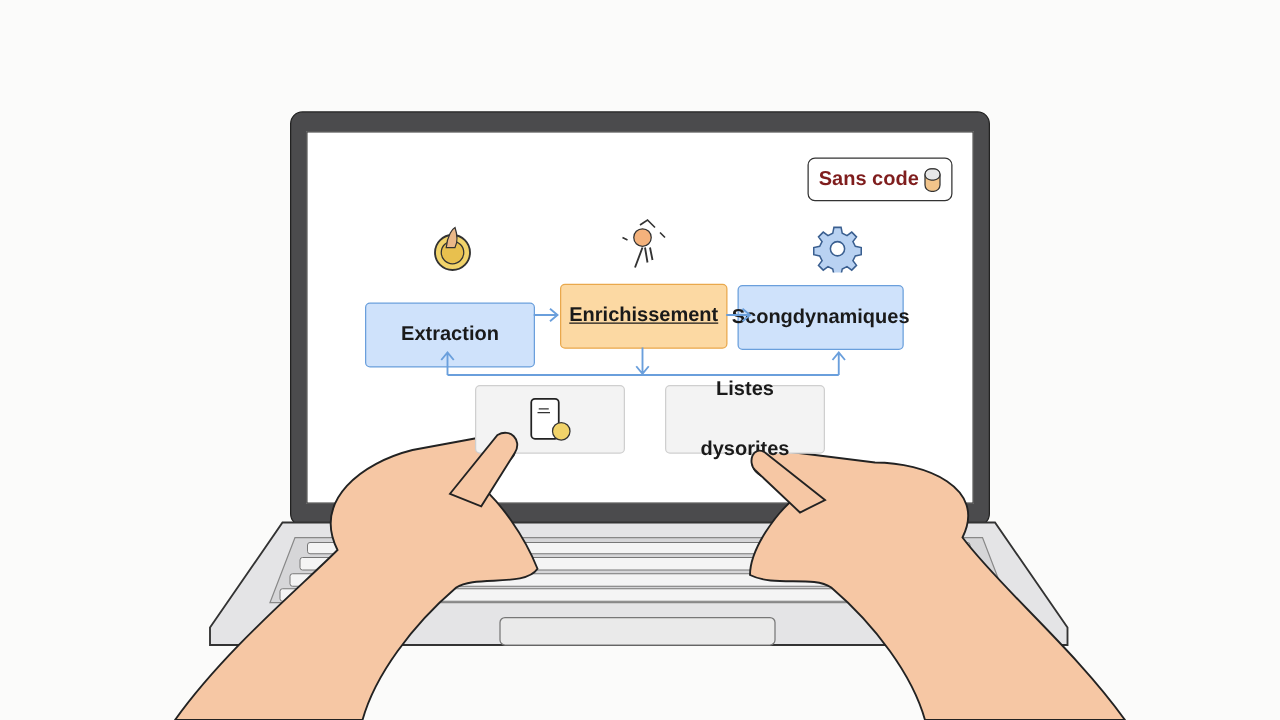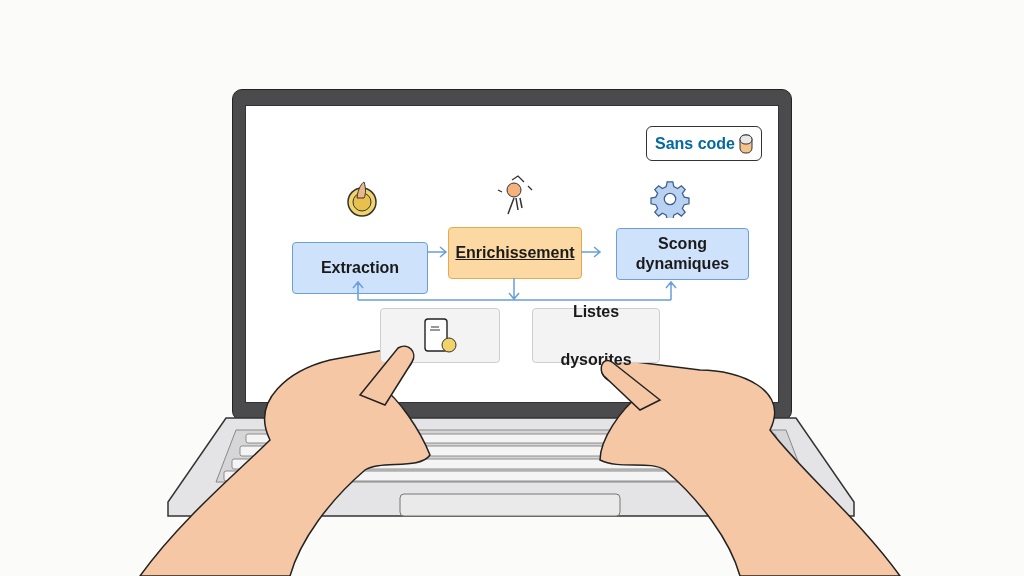--- a/index.html
+++ b/index.html
@@ -1,20 +1,20 @@
 <!DOCTYPE html>
 <html><head>
 <meta charset="utf-8">
 <style>
   html,body{margin:0;padding:0;}
   body{width:1024px;height:576px;background:#fbfbfa;position:relative;overflow:hidden;font-family:"Liberation Sans",sans-serif;}
   .bezel{position:absolute;left:232px;top:89px;width:558px;height:330px;background:#4b4b4d;border-radius:10px;border:1.5px solid #222;}
   .screen{position:absolute;left:245px;top:105px;width:532px;height:296px;background:#fff;border:1px solid #333;}
   .base{position:absolute;left:166px;top:412px;width:690px;height:112px;}
-  .badge{position:absolute;left:646px;top:126px;width:114px;height:33px;border:1.5px solid #333;border-radius:6px;background:#fff;display:flex;align-items:center;justify-content:center;gap:4px;font-weight:bold;font-size:16px;color:#0369a1;}
+  .badge{position:absolute;left:646px;top:126px;width:114px;height:33px;border:1.5px solid #333;border-radius:6px;background:#fff;display:flex;align-items:center;justify-content:center;gap:4px;font-weight:bold;font-size:16px;color:#7f1d1d;}
   .node{position:absolute;border-radius:4px;display:flex;align-items:center;justify-content:center;text-align:center;font-weight:bold;font-size:16px;color:#1a1a1a;line-height:20px;}
   .blue{background:#cfe2fb;border:1.5px solid #6a9fdc;}
   .orange{background:#fcd9a3;border:1.5px solid #e9a84c;text-decoration:underline;}
   .grey{background:#f3f3f3;border:1.5px solid #cfcfcf;font-size:16px;gap:28px;}
   .icon{position:absolute;}
   svg.lines{position:absolute;left:0;top:0;}
 </style>
 </head>
 <body>
 
@@ -60,21 +60,21 @@
   <path d="M17 2h6l1 5 4 2 4-3 4 4-3 4 2 4 5 1v6l-5 1-2 4 3 4-4 4-4-3-4 2-1 5h-6l-1-5-4-2-4 3-4-4 3-4-2-4-5-1v-6l5-1 2-4-3-4 4-4 4 3 4-2z" fill="#b9d2f2" stroke="#3a5f90" stroke-width="1.3"></path>
   <circle cx="20" cy="20" r="6" fill="#fff" stroke="#3a5f90" stroke-width="1.3"></circle>
 </svg>
 
 <div class="node blue" style="left:292px;top:227px;width:134px;height:50px;margin-top:15px;">
   <span>Extraction</span>
 </div>
 <div class="node orange" style="left:448px;top:227px;width:132px;height:50px;">
   <span>Enrichissement</span>
 </div>
-<div class="node blue" style="left:616px;top:228px;width:131px;height:50px;flex-direction:column;text-align:center;">
+<div class="node blue" style="left:590px;top:228px;width:131px;height:50px;flex-direction:row;text-align:center;">
   <span>Scong</span>
   <span>dynamiques</span>
 </div>
 
 <svg class="lines" width="1024" height="576">
   <g stroke="#6a9fdc" stroke-width="1.5" fill="none">
     <path d="M427 252 H446 M440 247 L446 252 L440 257"></path>
     <path d="M581 252 H600 M594 247 L600 252 L594 257"></path>
     <path d="M358 300 H671 M358 300 V283 M353 288 L358 282 L363 288 M671 300 V283 M666 288 L671 282 L676 288 M514 278 V298 M509 293 L514 299 L519 293"></path>
   </g>

